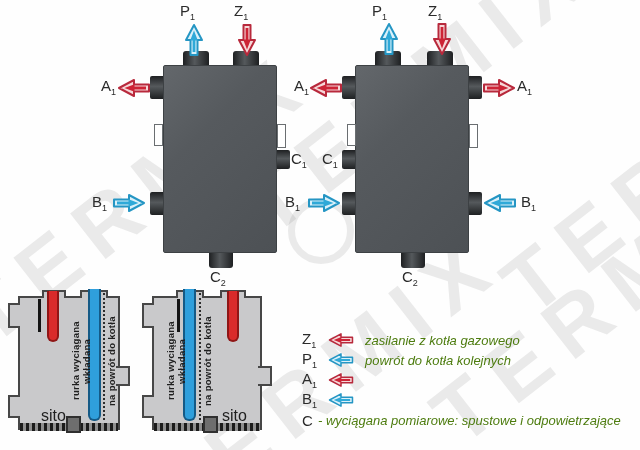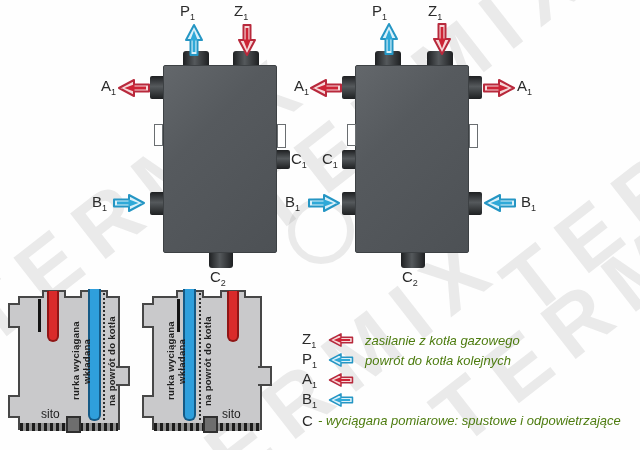--- a/index.html
+++ b/index.html
@@ -55,21 +55,21 @@
   .cs-stub{position:absolute;background:#c9c9cb;border:2px solid #474747;z-index:2;}
   .no-r{border-right:none;} .no-l{border-left:none;} .no-b{border-bottom:none;}
   .tube{position:absolute;z-index:3;border-radius:0 0 6px 6px;}
   .tube.red{background:#d92b2b;border:2px solid #8f1616;border-top:none;}
   .tube.blue{background:#2f9fdc;border:2px solid #155a86;border-top:none;}
   .thinline{position:absolute;width:3px;background:#141414;z-index:3;}
   .dotline{position:absolute;width:0;border-left:2px dotted #2c2c2c;z-index:3;}
   .vtext{position:absolute;writing-mode:vertical-rl;transform:rotate(180deg);
       font-size:9.5px;font-weight:bold;color:#1f1f1f;z-index:4;letter-spacing:0.3px;
       text-align:center;}
-  .sito{position:absolute;font-size:12px;color:#1f1f1f;z-index:4;}
+  .sito{position:absolute;font-size:16px;color:#1f1f1f;z-index:4;}
   .sieve{position:absolute;height:8px;z-index:4;
       background:repeating-linear-gradient(90deg,#1b1b1b 0 3px,#8f8f8f 3px 6px);}
   .csblock{position:absolute;width:15px;height:17px;background:#6e6e6e;border:2px solid #2f2f2f;z-index:5;}
 </style>
 </head>
 <body>
 
 <svg width="0" height="0" style="position:absolute">
   <defs>
     <symbol id="block-arrow" viewBox="0 0 34 20">

